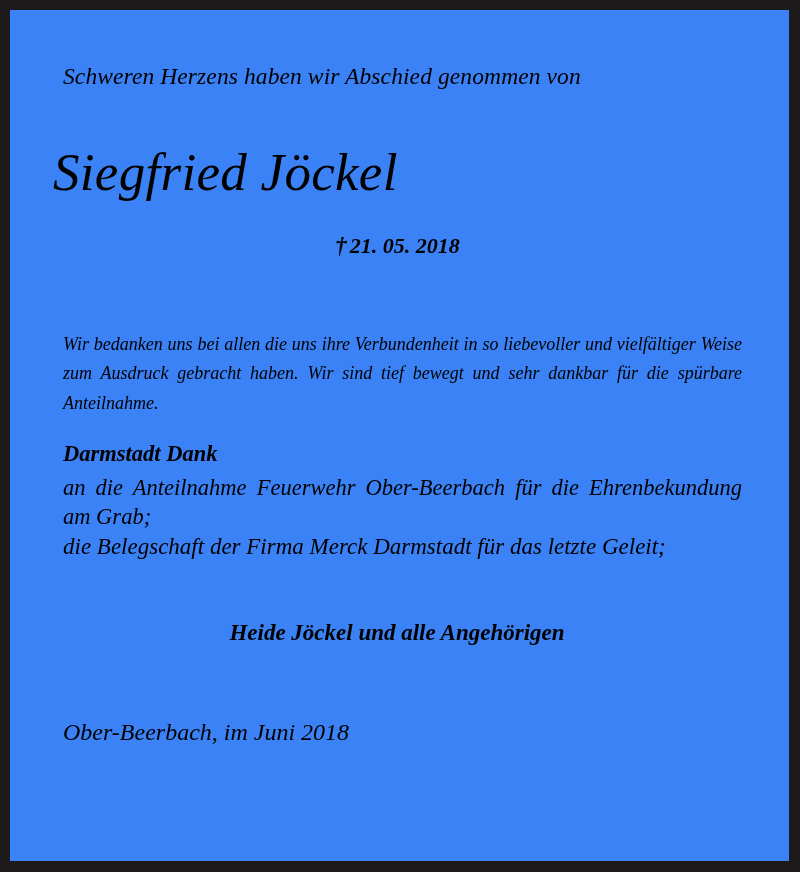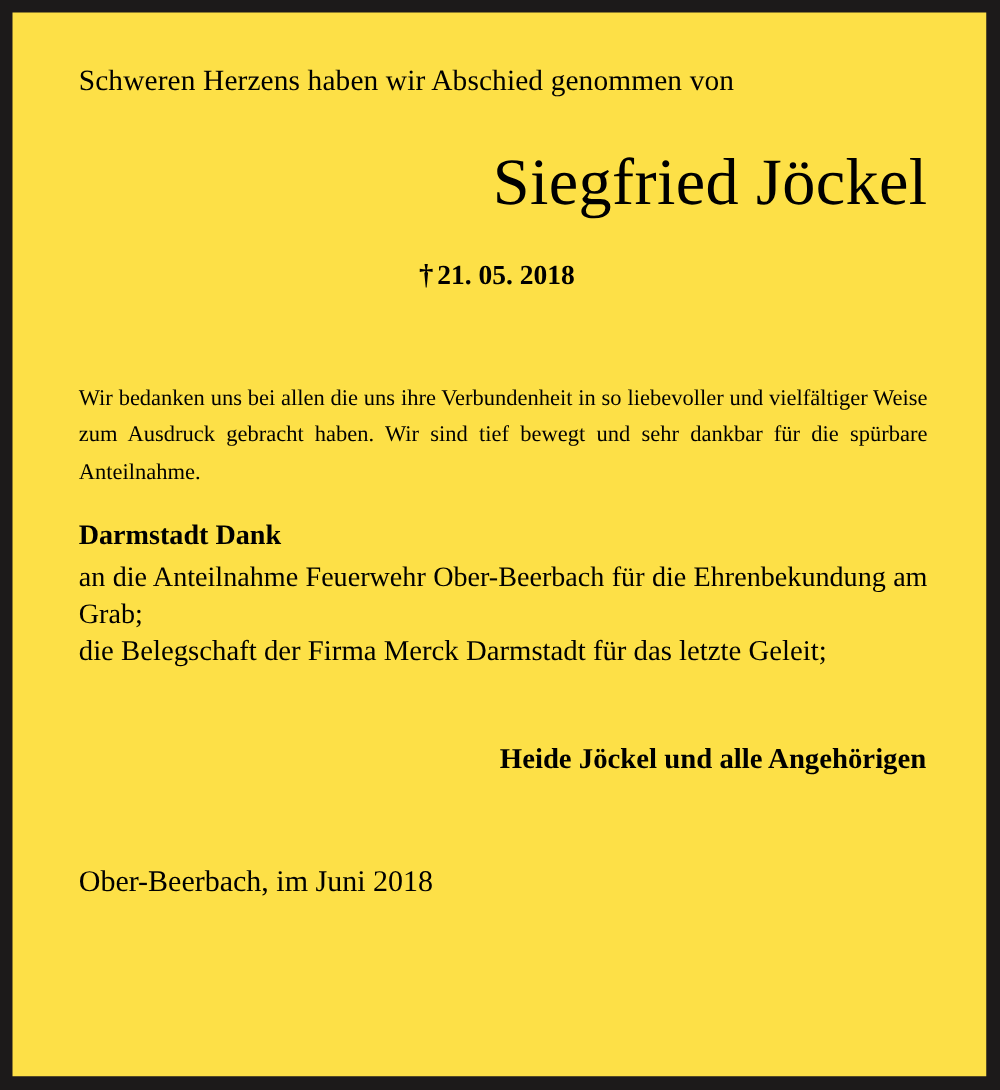--- a/index.html
+++ b/index.html
@@ -20,40 +20,41 @@
     box-sizing: border-box;
     width: 800px;
     height: 872px;
     background: #1c1a1a;
     padding: 10px 11px 11px 10px;
   }
   .notice-sheet {
     box-sizing: border-box;
     width: 100%;
     height: 100%;
-    background: #fde047;
+    background: #3b82f6;
     position: relative;
-    padding: 0 43px 0 43px;
+    padding: 11px 43px 0 43px;
+    font-style: italic;
   }
 
   
   .intro-line {
     font-size: 23.5px;
     line-height: 1;
     letter-spacing: 0.1px;
     padding-top: 44px;
     padding-left: 10px;
   }
 
   .deceased-name {
-    text-align: right;
+    text-align: left;
     font-size: 53px;
     line-height: 1;
     letter-spacing: 0.3px;
-    margin-top: 42px;
+    margin-top: 57px;
     padding-right: 4px;
   }
 
   .death-date {
     text-align: center;
     font-size: 22px;
     font-weight: bold;
     line-height: 1;
     margin-top: 35px;
     padding-right: 4px;
@@ -94,21 +95,21 @@
 
   .thanks-item {
     font-size: 23px;
     line-height: 29.5px;
     text-align: left;
     padding-left: 10px;
     padding-right: 4px;
   }
 
   .survivors-line {
-    text-align: right;
+    text-align: center;
     font-size: 23px;
     font-weight: bold;
     line-height: 1;
     margin-top: 60px;
     padding-right: 5px;
   }
 
   .place-date-line {
     font-size: 24px;
     line-height: 1;

